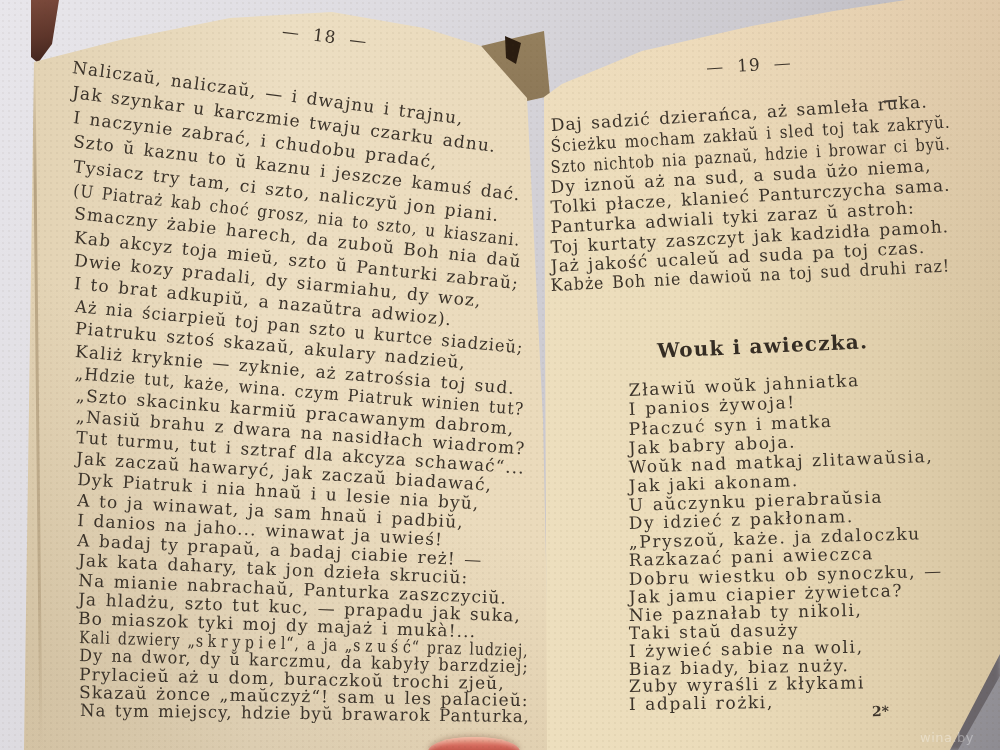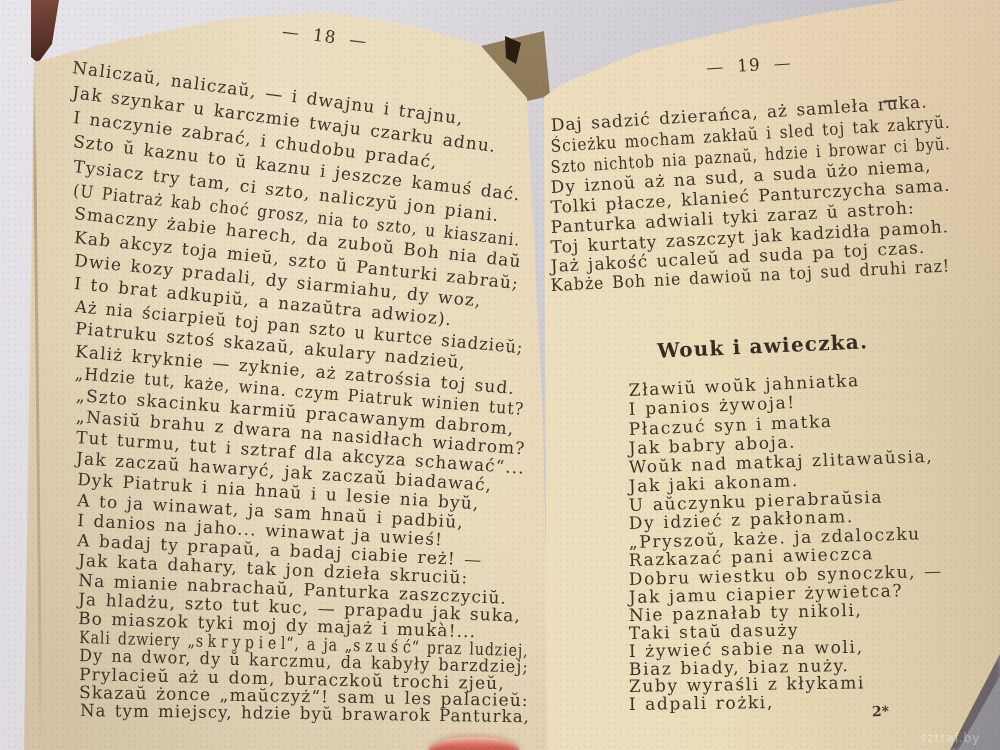--- a/index.html
+++ b/index.html
@@ -166,14 +166,14 @@
         <div class="line" style="top: 313.8px; left: 0px; transform: rotate(-0.8deg) scaleX(1);">I adpali rożki,</div>
       </div>
     <div class="signature">2*</div>
     <div class="artifact-dash"></div>
   </div>
 
   <div class="gutter-tick"></div>
   <div class="edge-shadow"></div>
   <div class="finger"></div>
   <div class="grain"></div>
-  <div class="watermark">sztraf.by</div>
+  <div class="watermark">wina.by</div>
 </div>
 
 </body></html>

